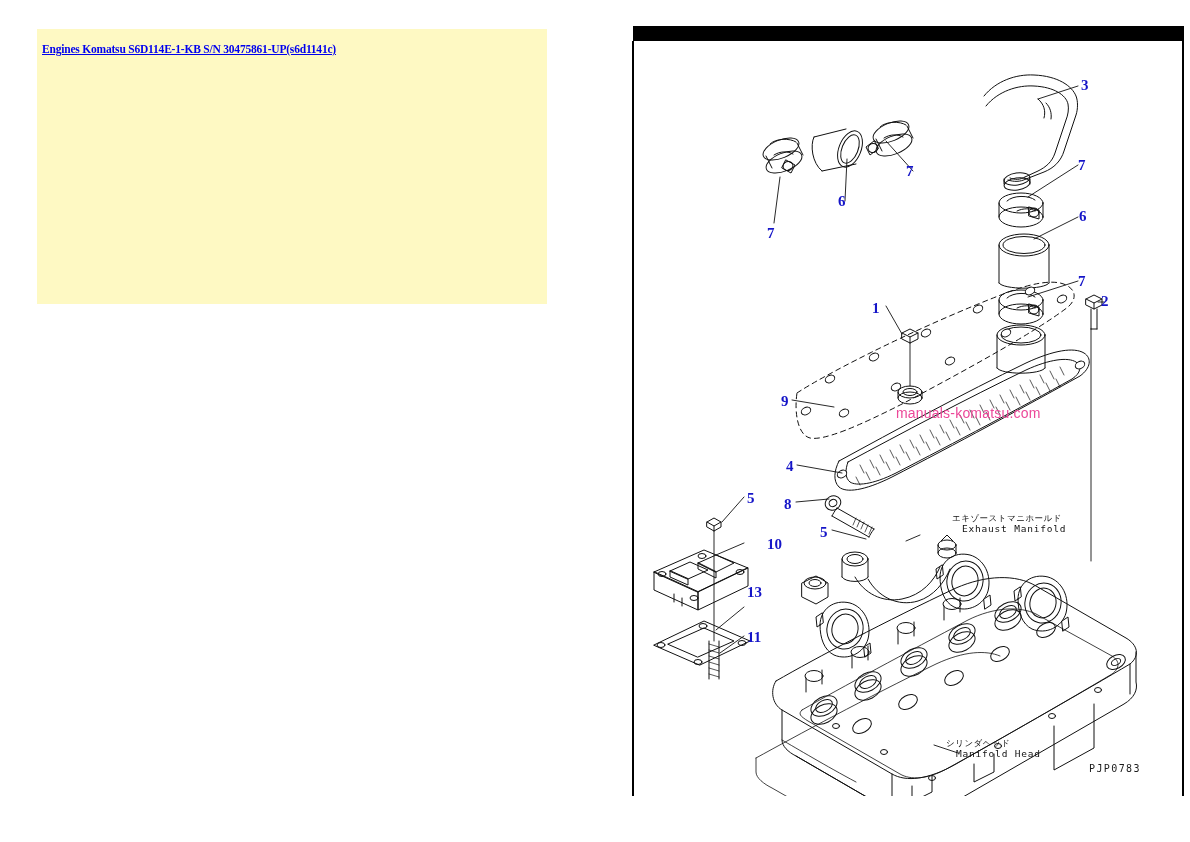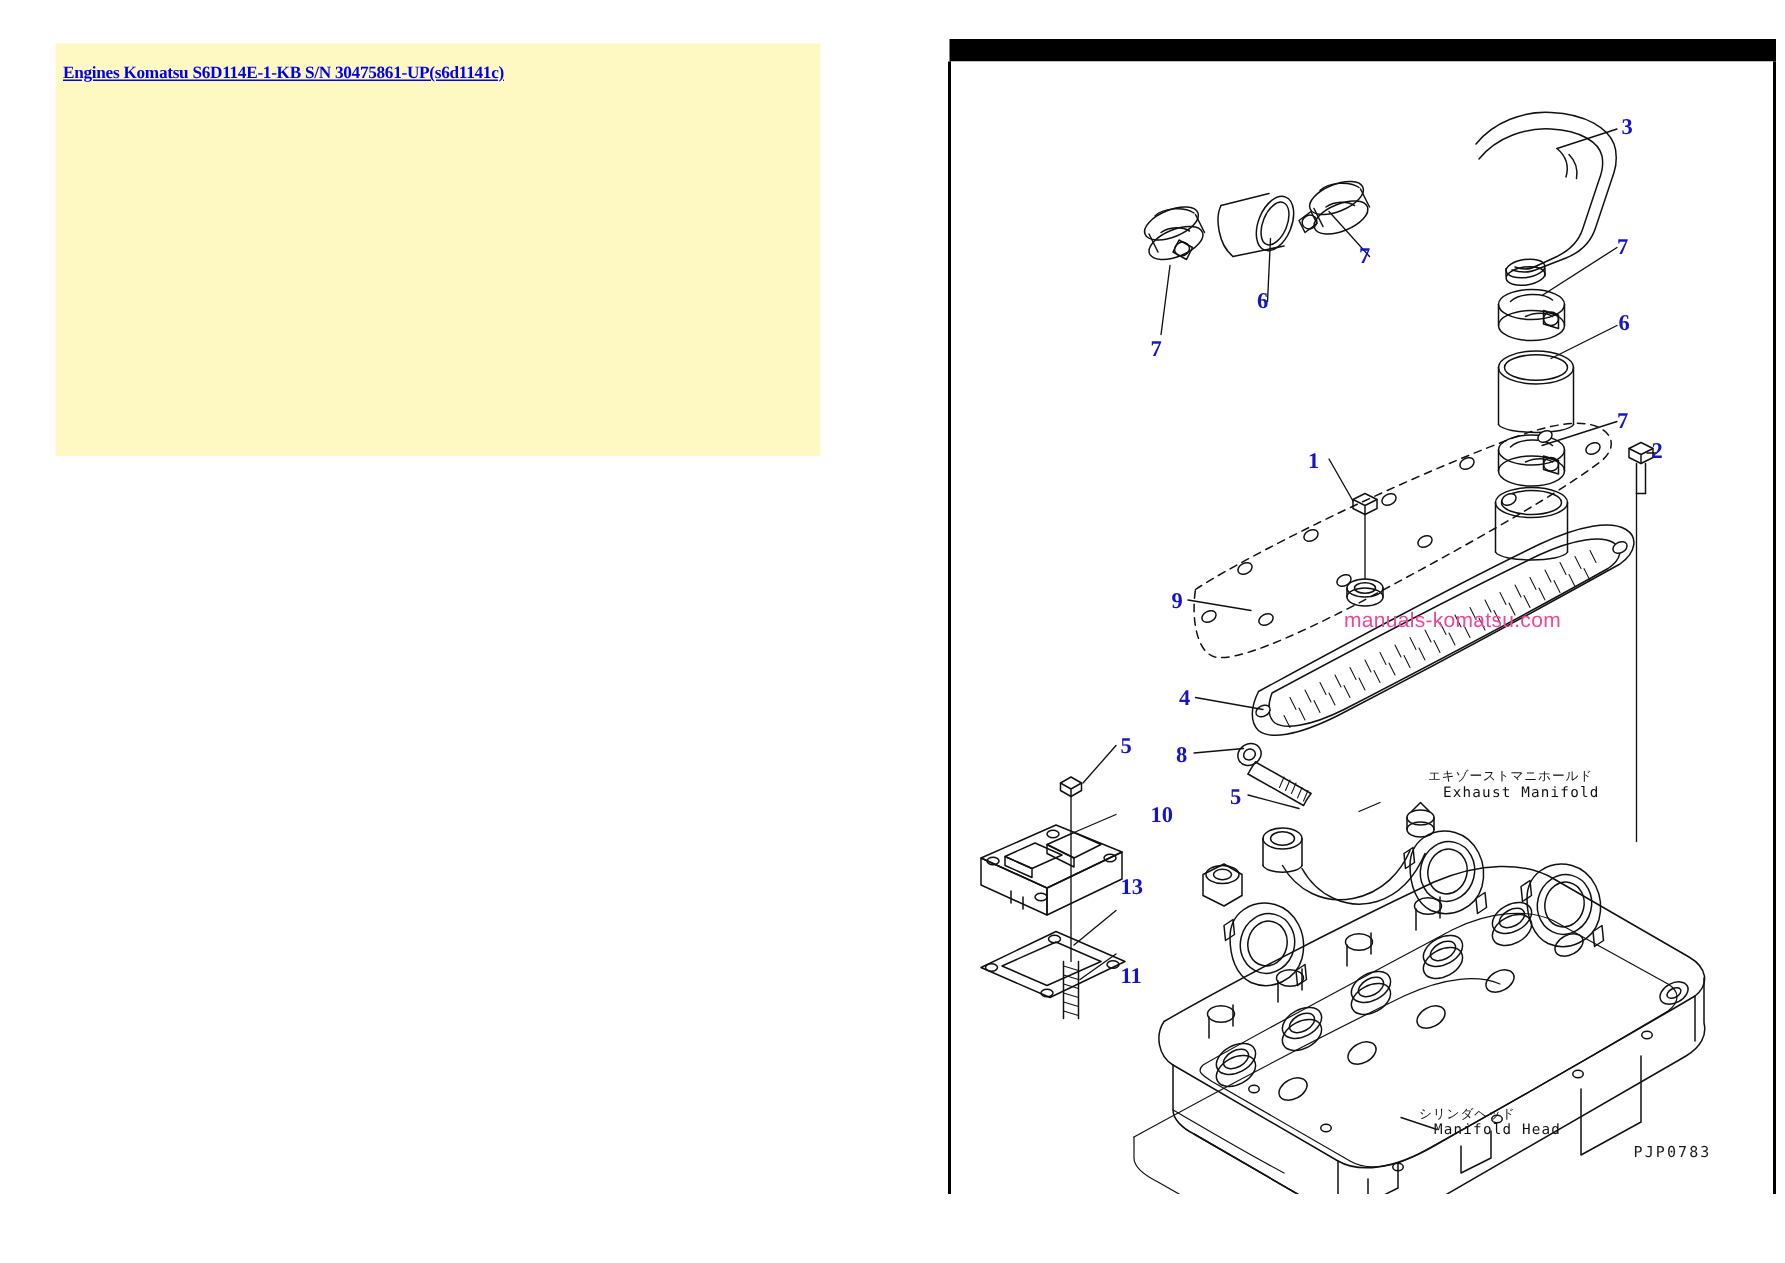--- a/index.html
+++ b/index.html
@@ -531,21 +531,21 @@
     <div class="callout" style="left:204px; top:153px;">6</div>
     <div class="callout" style="left:133px; top:185px;">7</div>
     <div class="callout" style="left:238px; top:260px;">1</div>
     <div class="callout" style="left:147px; top:353px;">9</div>
     <div class="callout" style="left:152px; top:418px;">4</div>
     <div class="callout" style="left:150px; top:456px;">8</div>
     <div class="callout" style="left:186px; top:484px;">5</div>
     <div class="callout" style="left:113px; top:450px;">5</div>
     <div class="callout" style="left:113px; top:496px;margin-left:20px;">10</div>
     <div class="callout" style="left:113px; top:544px;">13</div>
-    <div class="callout" style="left:113px; top:589px;margin-top:14px;">11</div>
+    <div class="callout" style="left:113px; top:589px;">11</div>
 
     <div class="part-label" style="left:288px; top:473px;margin-left:30px;">
       <span class="jp">エキゾーストマニホールド</span>
       <span class="en">Exhaust Manifold</span>
     </div>
 
     <div class="part-label" style="left:312px; top:698px;">
       <span class="jp">シリンダヘッド</span>
       <span class="en">Manifold Head</span>
     </div>

